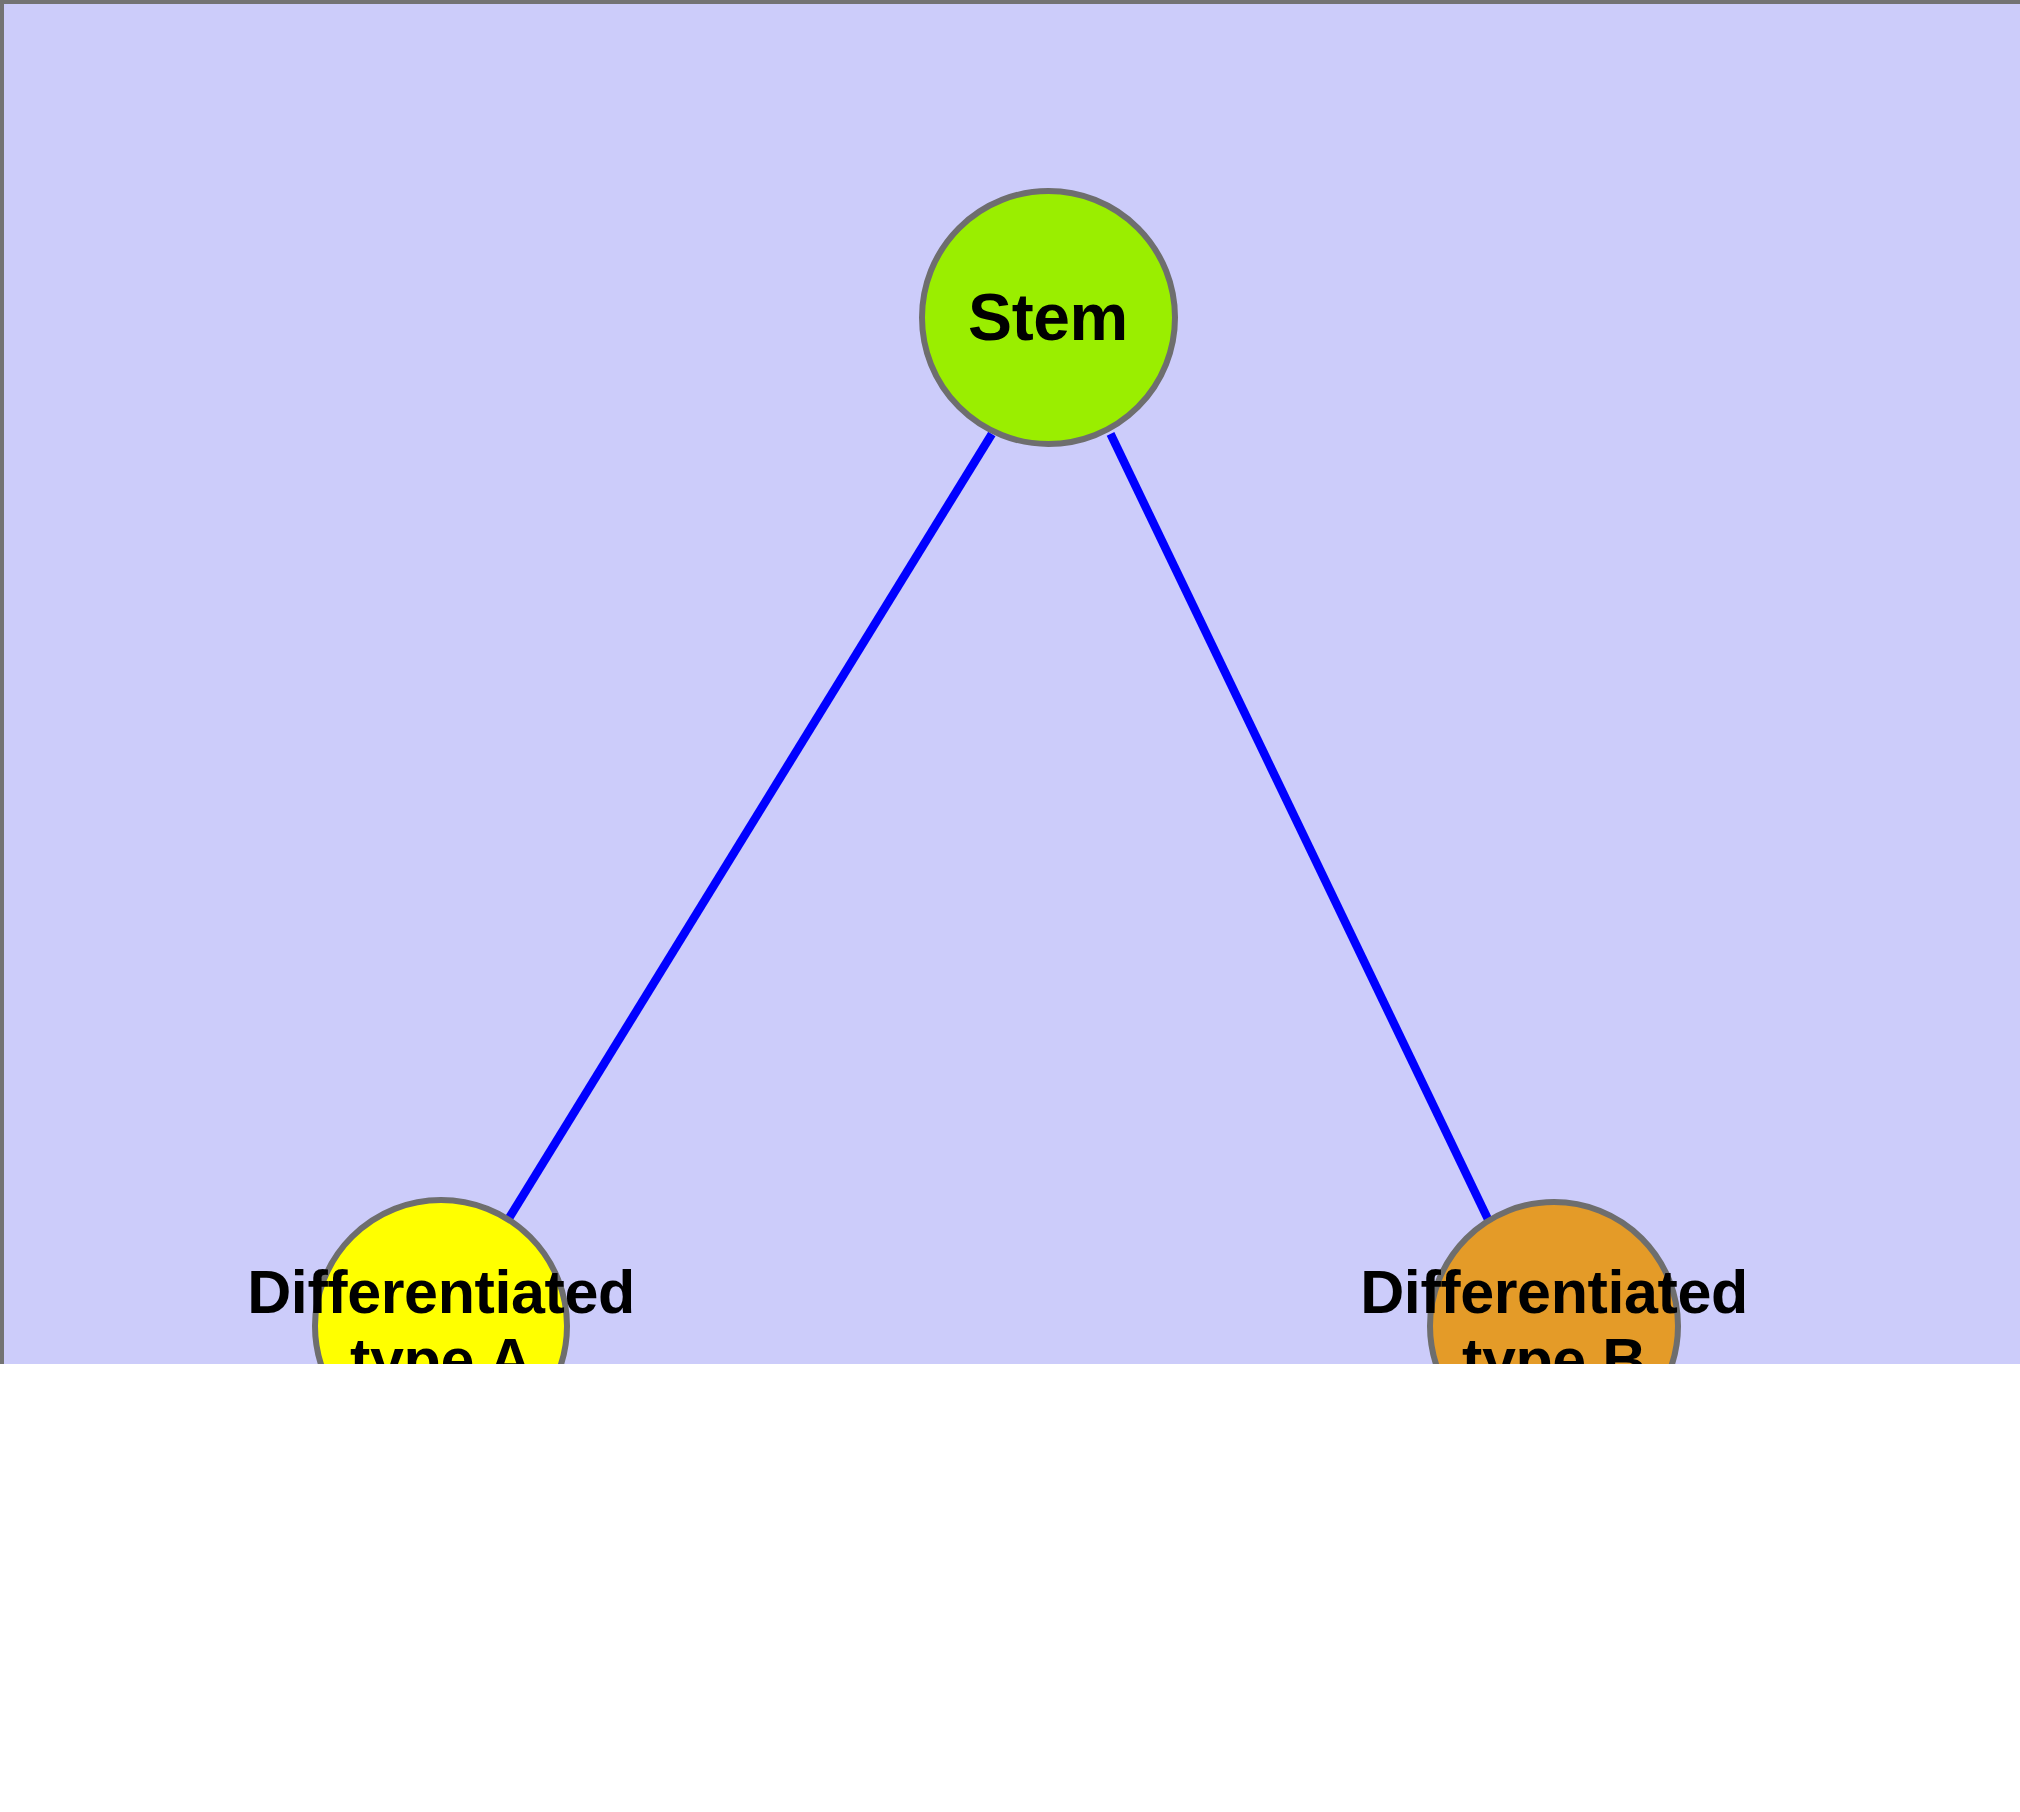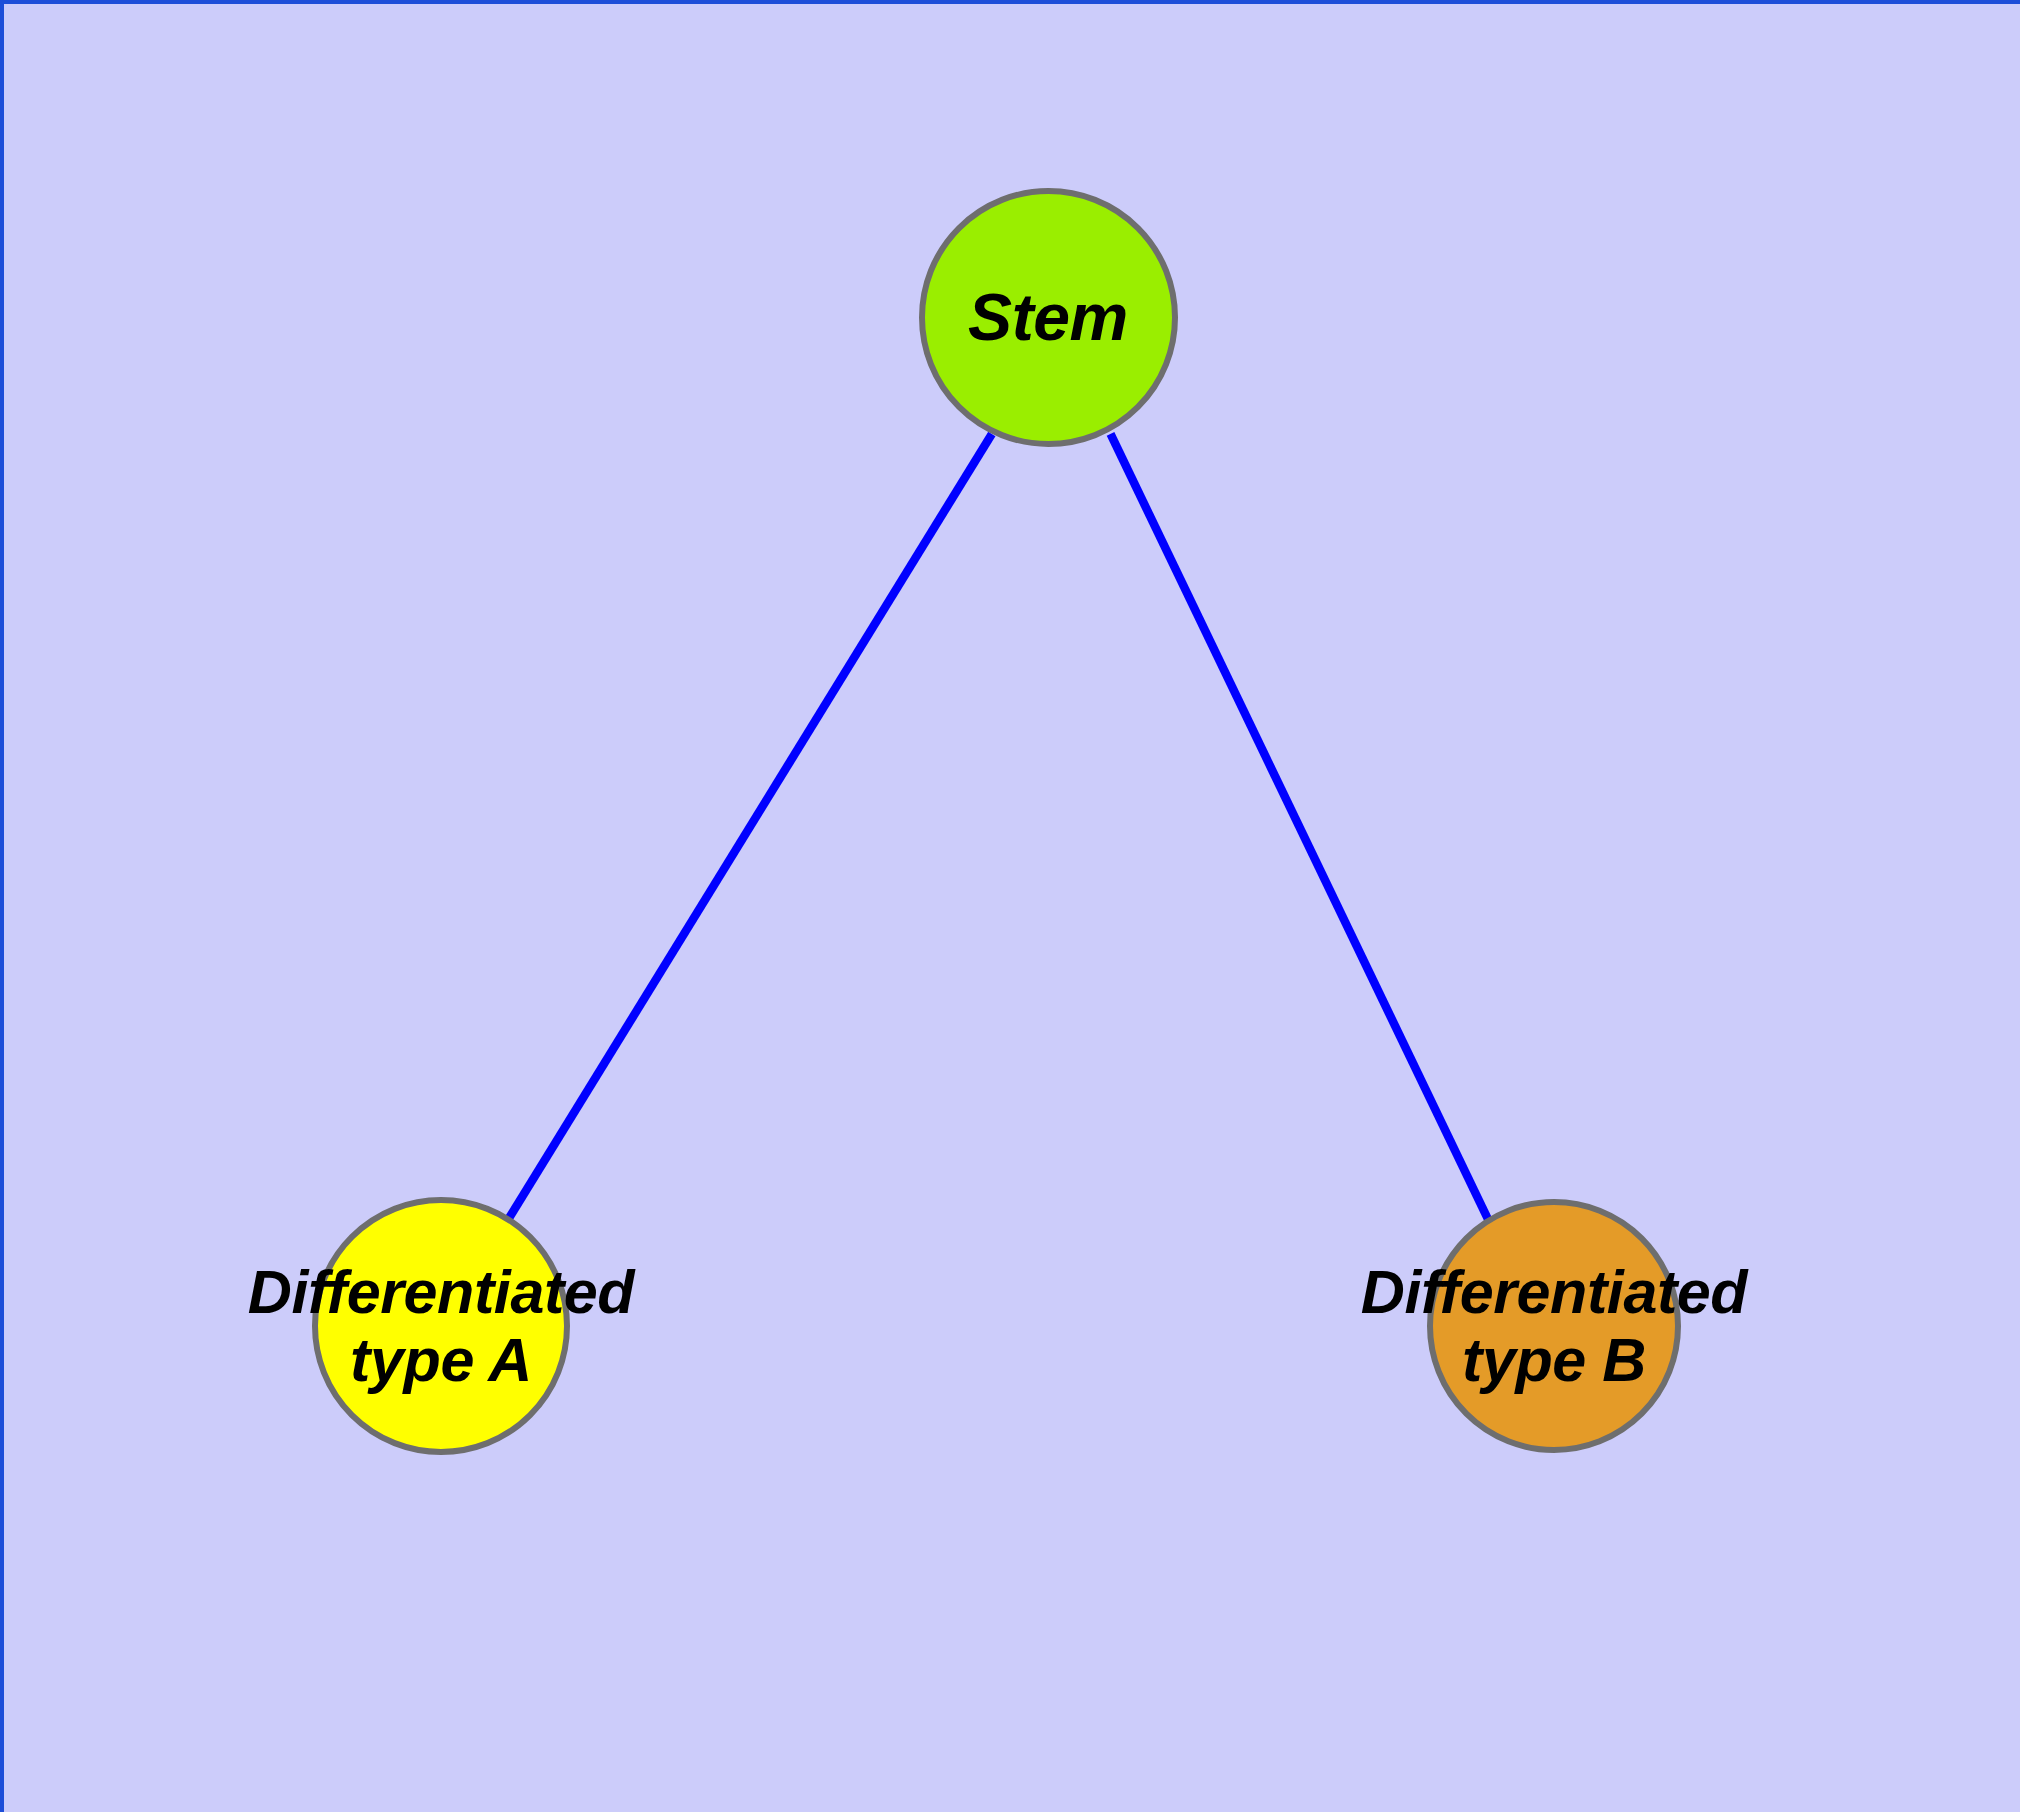--- a/index.html
+++ b/index.html
@@ -3,25 +3,24 @@
 <meta charset="utf-8">
 <style>
   html, body {
     margin: 0;
     padding: 0;
     background: #ffffff;
   }
   #canvas {
     position: relative;
     width: 2021px;
-    height: 1812px;
-    background: #1d4ed8;
+    height: 1364px;
+    background: #737373;
     overflow: hidden;
     font-family: "Liberation Sans", sans-serif;
-    font-style: italic;
   }
   #plot-area {
     position: absolute;
     left: 4.2px;
     top: 4.2px;
     width: 2016px;
     height: 1808px;
     background: #ccccfa;
   }
   #graph-svg {

